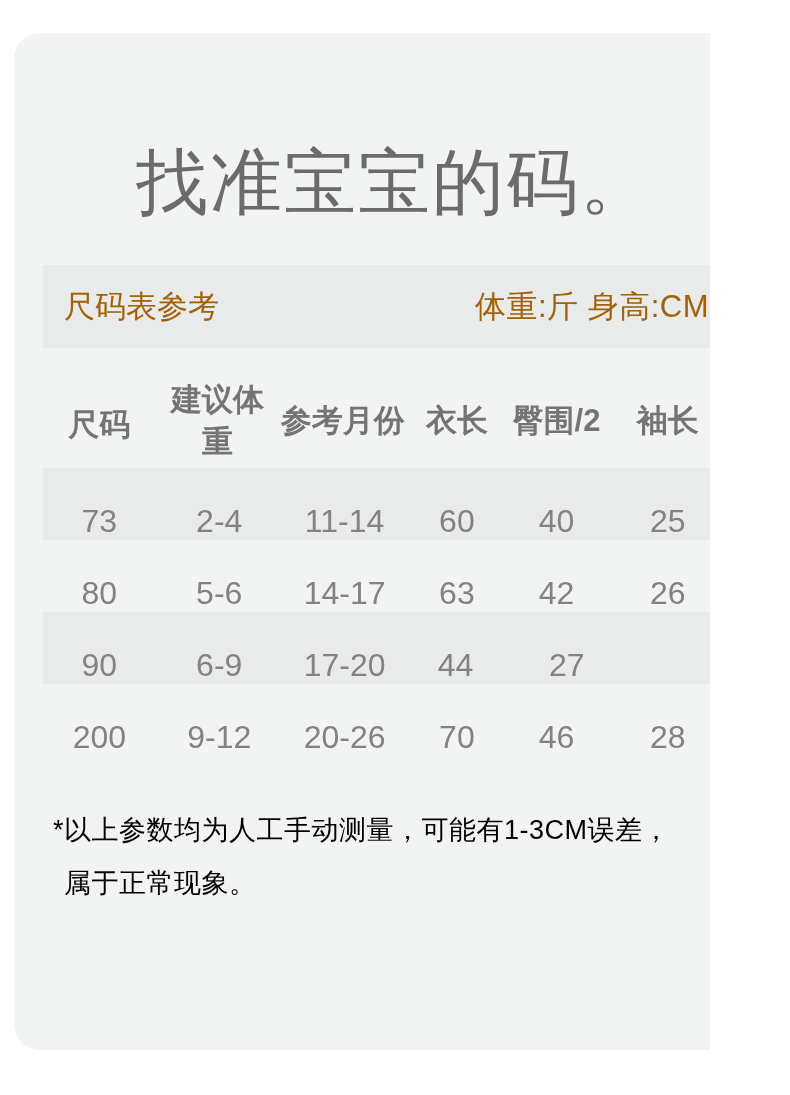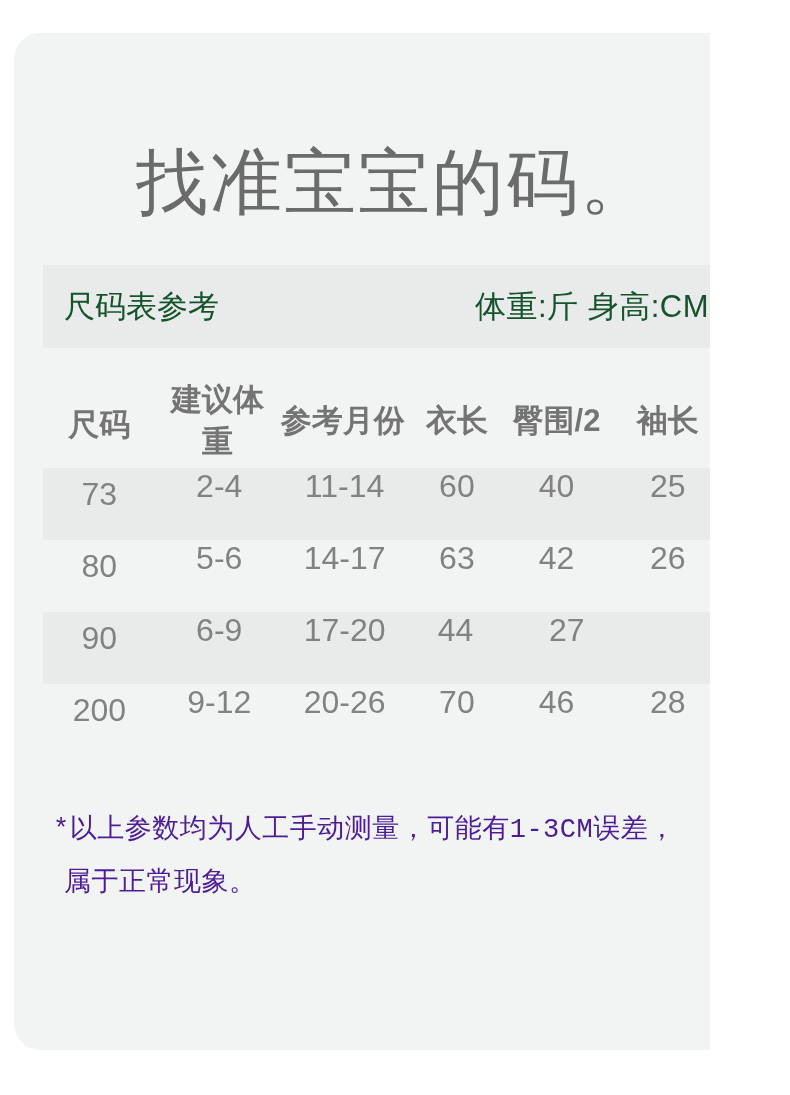--- a/index.html
+++ b/index.html
@@ -42,21 +42,21 @@
     left: 29px;
     width: 687px;
     height: 83px;
     background: #e9eaea;
     display: flex;
     align-items: center;
     justify-content: space-between;
     box-sizing: border-box;
     padding: 0 21px;
     font-size: 31px;
-    color: #14532d;
+    color: #a16207;
   }
   .refbar .units { letter-spacing: 0.5px; }
   .thead {
     position: absolute;
     top: 360px;
     left: 29px;
     width: 687px;
     height: 56px;
     display: flex;
     align-items: center;
@@ -66,41 +66,40 @@
   }
   .tbody {
     position: absolute;
     top: 435px;
     left: 29px;
     width: 687px;
   }
   .trow {
     height: 72px;
     display: flex;
-    align-items: flex-start;
+    align-items: flex-end;
     font-size: 32px;
     color: #828282;
   }
   .trow.shaded { background: #e9eaea; }
   .cell { text-align: center; box-sizing: border-box; }
   .c0 { width: 16.4%; margin-top: 8px; }
   .c1 { width: 18.5%; }
   .c2 { width: 18.0%; }
   .c3 { width: 14.7%; }
   .c4 { width: 14.3%; }
   .c5 { width: 18.1%; }
   .footnote {
     position: absolute;
     top: 771px;
     left: 39px;
     font-size: 27px;
     line-height: 53px;
-    color: #4c1d95;
+    color: #000000;
     letter-spacing: 0.5px;
-    font-family: Liberation Mono, monospace;
   }
   .footnote .line2 { padding-left: 11px; }
 </style>
 </head>
 <body>
 
 <div class="stage">
   <div class="card">
 
     <div class="title">找准宝宝的码。</div>

